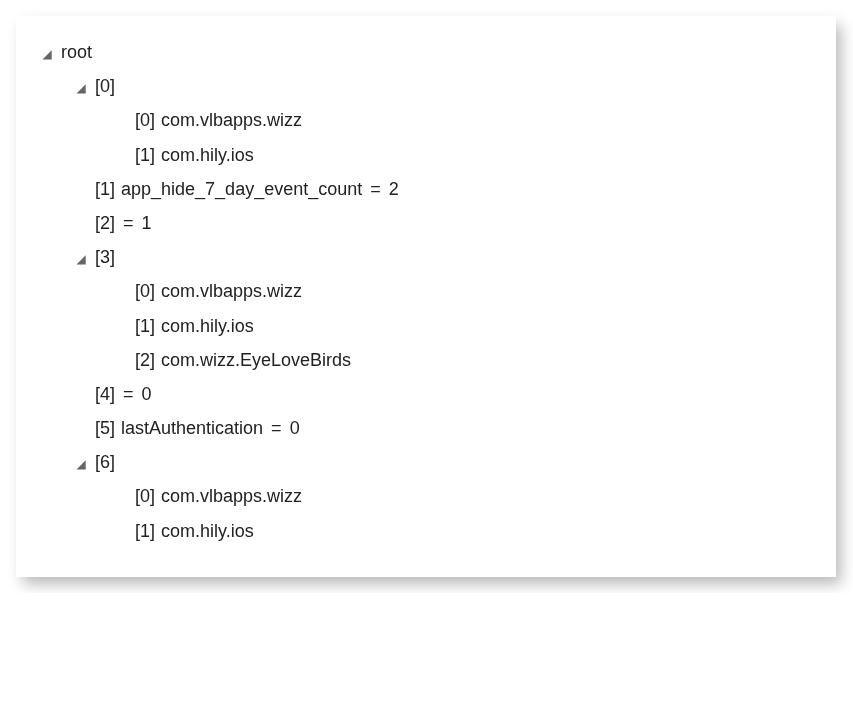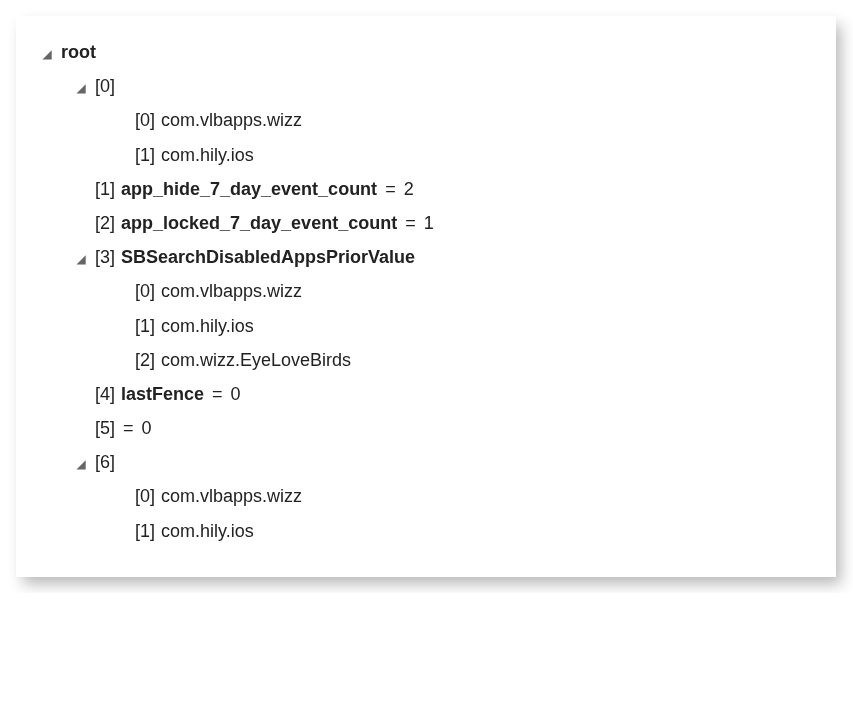--- a/index.html
+++ b/index.html
@@ -38,21 +38,21 @@
     .indent-2 { padding-left: 96px; }
     .disclosure {
       display: inline-flex;
       width: 16px;
       justify-content: center;
       color: #666;
       font-size: 12px;
       user-select: none;
     }
     .idx { color: #222; }
-    .key, .root-label { font-weight: 700; }
+    .key, .root-label { font-weight: 400; }
     .eq { margin: 0 2px; }
   </style>
 </head>
 <body>
 
 <div class="panel">
 
   <div class="row indent-0">
     <span class="disclosure">◢</span>
     <span class="root-label">root</span>
@@ -75,54 +75,52 @@
     <span class="disclosure"></span>
     <span class="idx">[1]</span>
     <span class="key">app_hide_7_day_event_count</span>
     <span class="eq">=</span>
     <span>2</span>
   </div>
 
   <div class="row indent-1">
     <span class="disclosure"></span>
     <span class="idx">[2]</span>
-    <span class="key">app_locked_7_day_event_count</span>
     <span class="eq">=</span>
     <span>1</span>
   </div>
 
   <div class="row indent-1">
     <span class="disclosure">◢</span>
     <span class="idx">[3]</span>
-    <span class="key">SBSearchDisabledAppsPriorValue</span>
   </div>
   <div class="row indent-2">
     <span class="idx">[0]</span>
     <span>com.vlbapps.wizz</span>
   </div>
   <div class="row indent-2">
     <span class="idx">[1]</span>
     <span>com.hily.ios</span>
   </div>
   <div class="row indent-2">
     <span class="idx">[2]</span>
     <span>com.wizz.EyeLoveBirds</span>
   </div>
 
   <div class="row indent-1">
     <span class="disclosure"></span>
     <span class="idx">[4]</span>
-    <span class="key">lastFence</span>
     <span class="eq">=</span>
     <span>0</span>
   </div>
 
   <div class="row indent-1">
     <span class="disclosure"></span>
     <span class="idx">[5]</span>
+    <span class="key">lastAuthentication</span>
     <span class="eq">=</span>
     <span>0</span>
   </div>
 
   <div class="row indent-1">
     <span class="disclosure">◢</span>
     <span class="idx">[6]</span>
   </div>
   <div class="row indent-2">
     <span class="idx">[0]</span>

